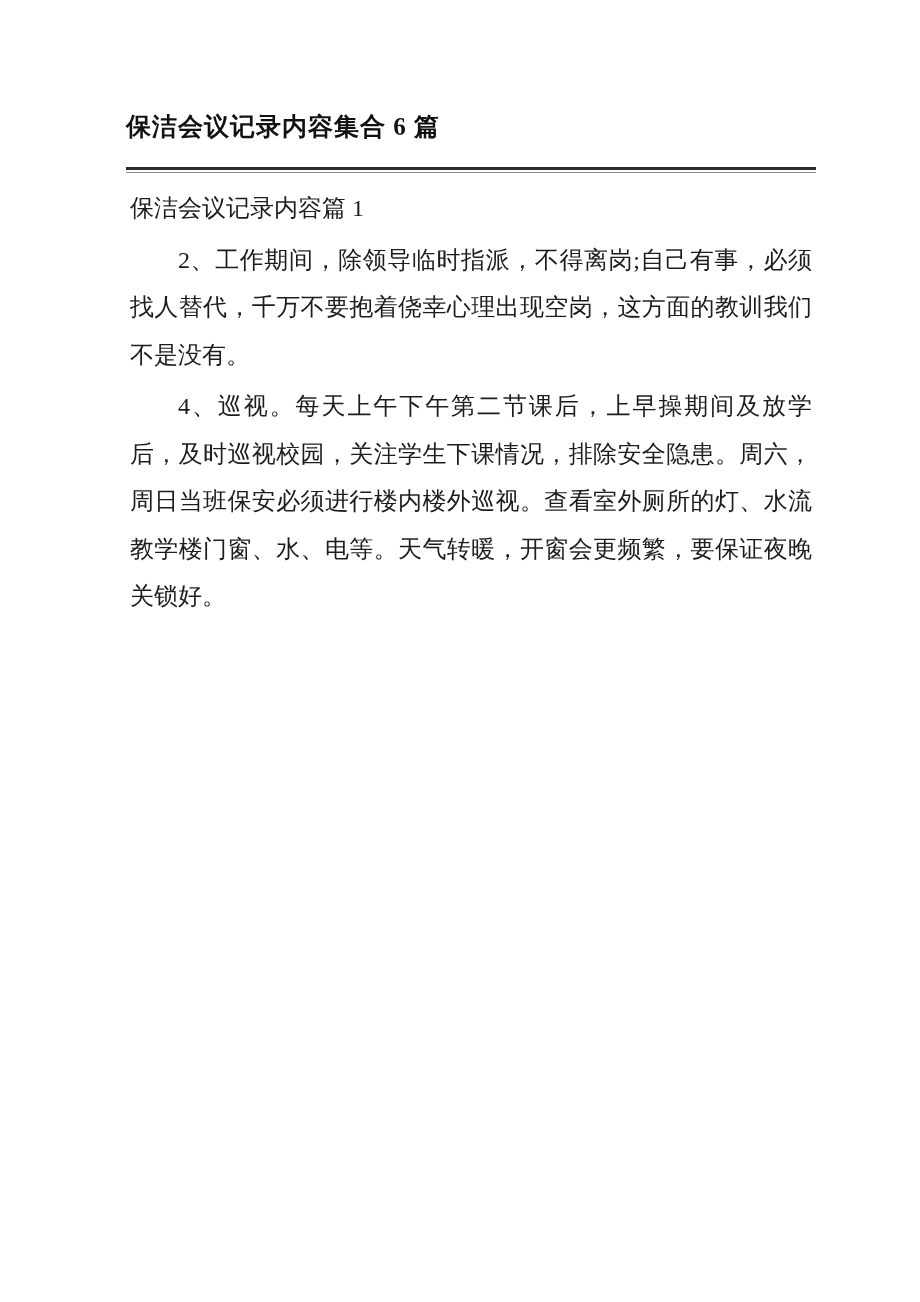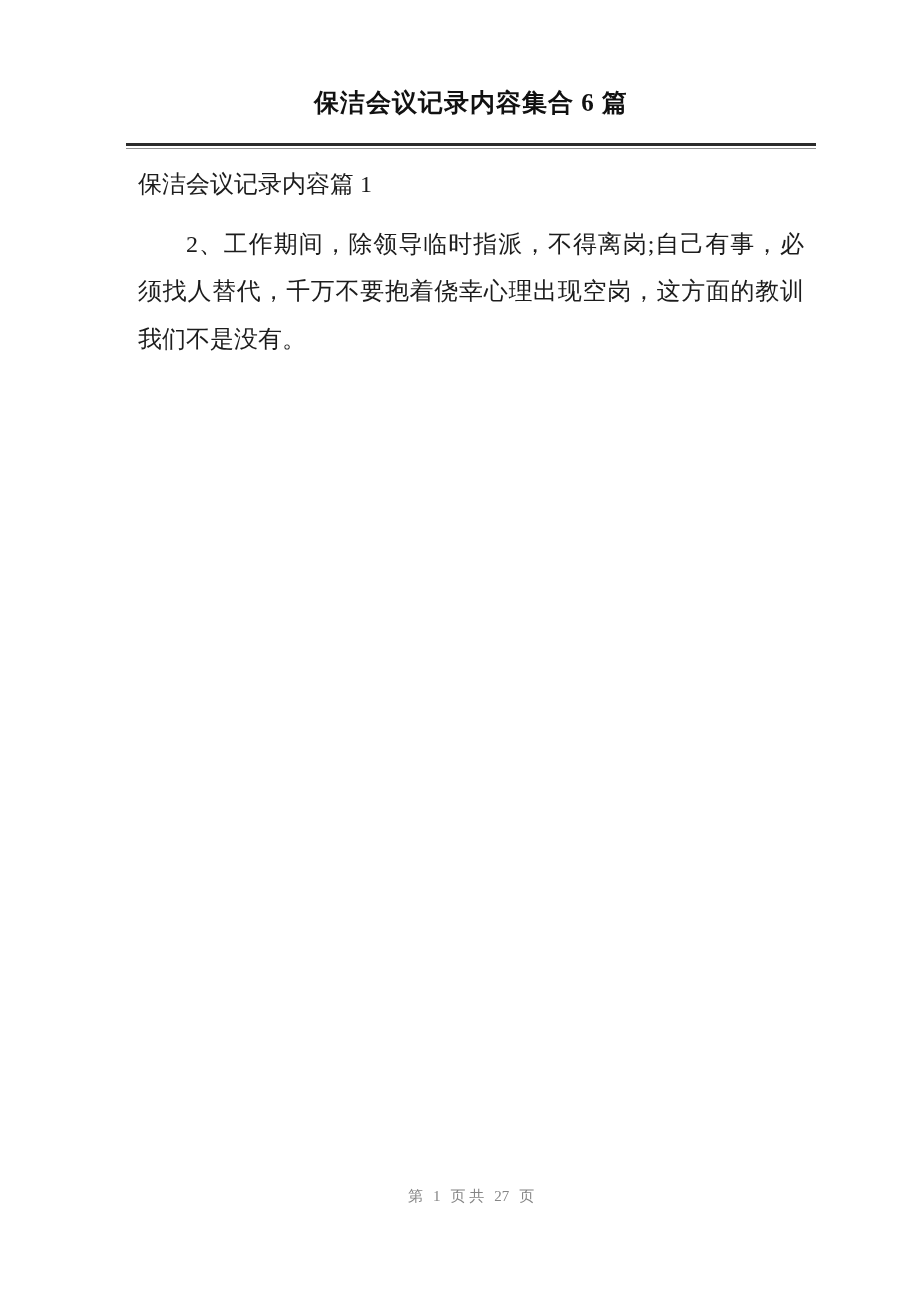--- a/index.html
+++ b/index.html
@@ -23,39 +23,38 @@
     background: #ffffff;
   }
   .doc-content {
     position: absolute;
     left: 126px;
     top: 0;
     width: 690px;
   }
   .doc-title {
     margin: 0;
-    padding-top: 87px;
-    text-align: center;
+    padding-top: 111px;
     font-size: 25px;
     font-weight: bold;
     line-height: 32px;
     color: #111111;
     letter-spacing: 1px;
   }
   .title-divider {
     margin-top: 24px;
     height: 2px;
     border-top: 3px solid #2b2b2b;
     border-bottom: 1px solid #8f8f8f;
   }
   .doc-body {
     margin-top: 12px;
   }
   .doc-body p {
-    margin: 12px;
+    margin: 4px;
     font-size: 24px;
     line-height: 47.5px;
     text-align: justify;
     color: #1c1c1c;
   }
   .section-heading {
     text-indent: 0;
   }
   .para-indent {
     text-indent: 48px;
@@ -80,19 +79,17 @@
 <div class="doc-page">
   <div class="doc-content">
 
     <h1 class="doc-title">保洁会议记录内容集合 6 篇</h1>
 
     <div class="title-divider"></div>
 
     <div class="doc-body">
       <p class="section-heading">保洁会议记录内容篇 1</p>
       <p class="para-indent">2、工作期间，除领导临时指派，不得离岗;自己有事，必须找人替代，千万不要抱着侥幸心理出现空岗，这方面的教训我们不是没有。</p>
+      <p class="para-indent">4、巡视。每天上午下午第二节课后，上早操期间及放学后，及时巡视校园，关注学生下课情况，排除安全隐患。周六，周日当班保安必须进行楼内楼外巡视。查看室外厕所的灯、水流教学楼门窗、水、电等。天气转暖，开窗会更频繁，要保证夜晚关锁好。</p>
     </div>
   </div>
 
-  <div class="page-footer">
-    <span>第</span><span>1</span><span>页 共</span><span>27</span><span>页</span>
-  </div>
 </div>
 
 </body></html>

